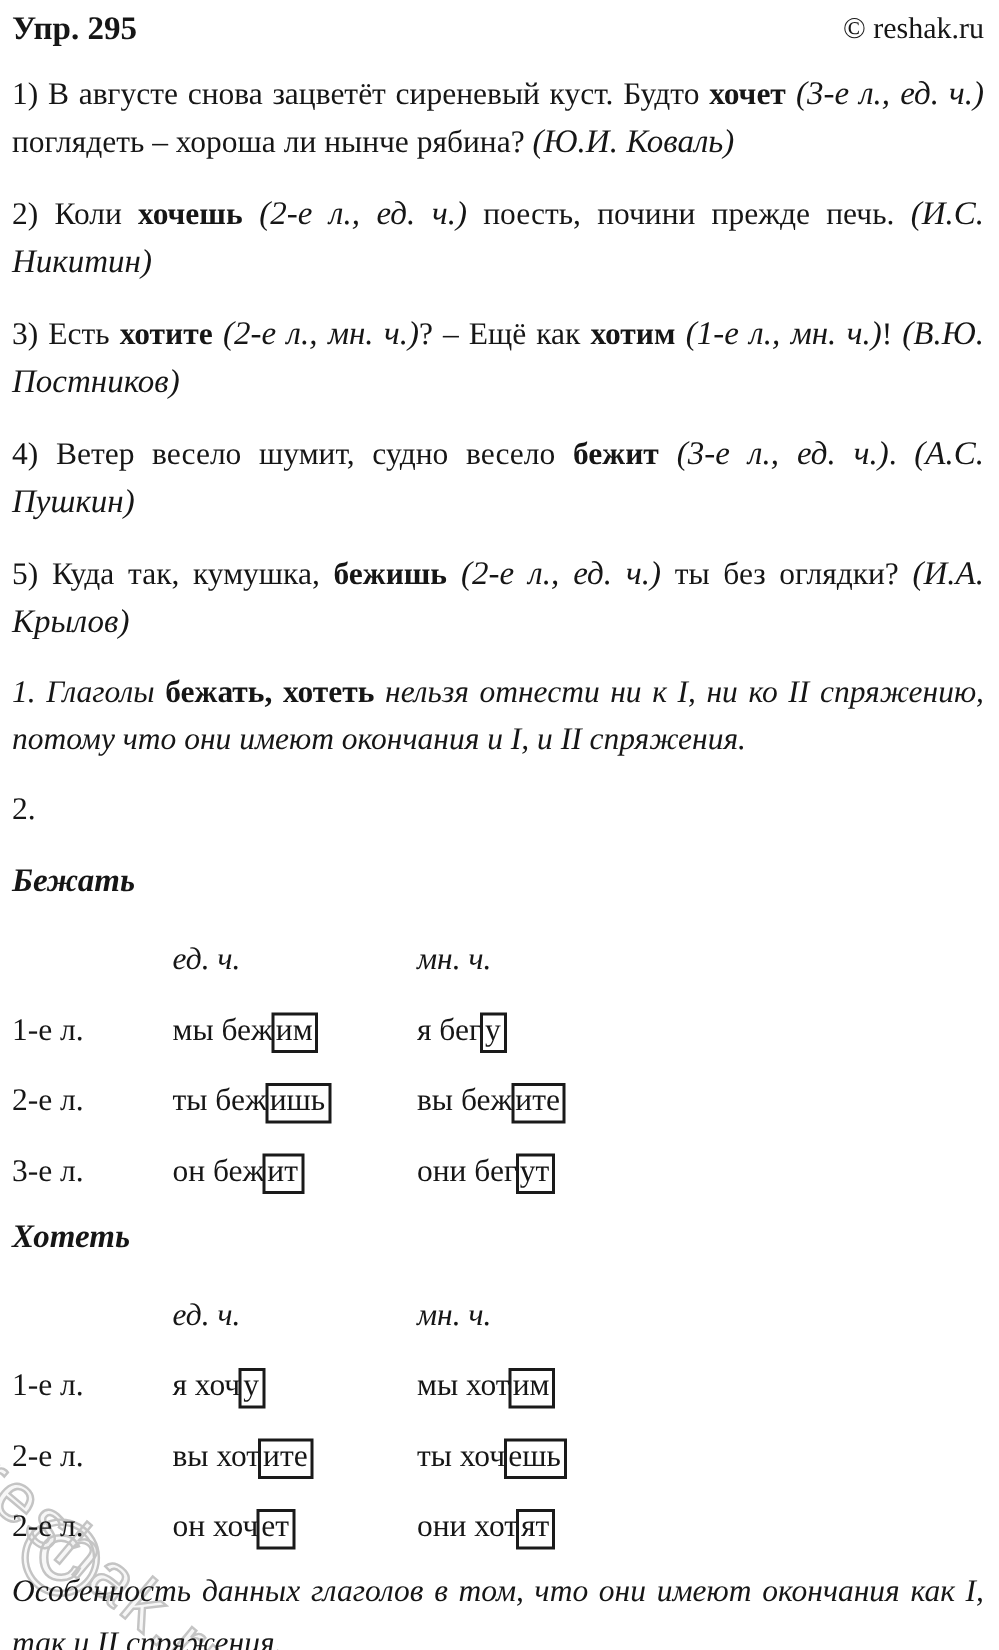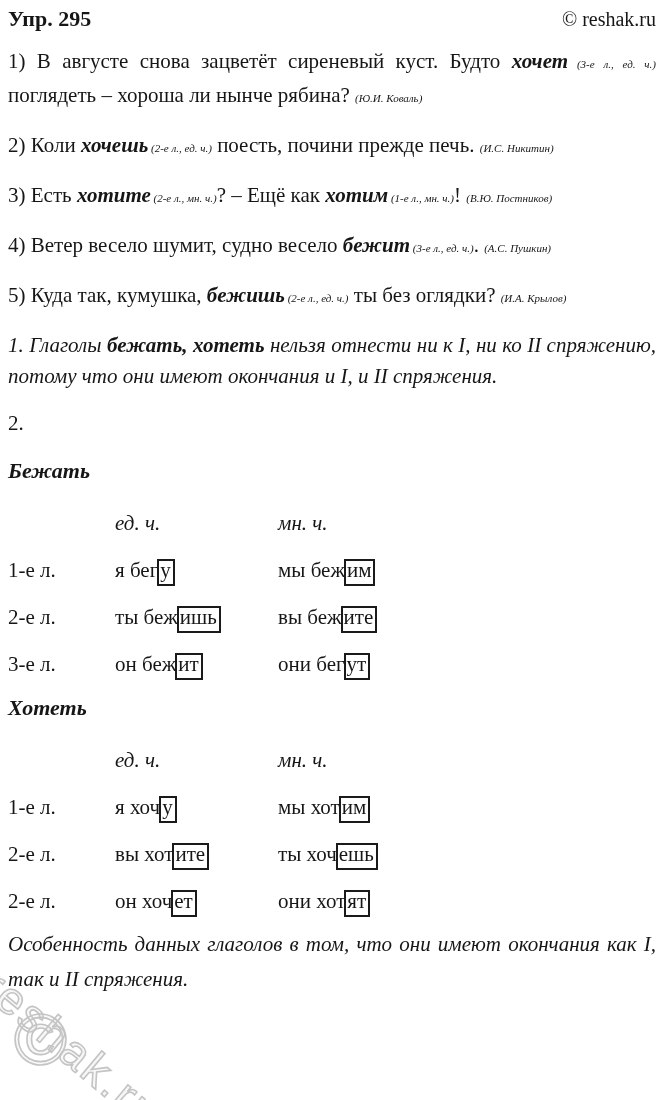--- a/index.html
+++ b/index.html
@@ -17,23 +17,23 @@
     overflow:hidden;
     font-family:"Liberation Serif","DejaVu Serif",serif;
     color:var(--ink);
   }
   .content{position:relative;z-index:1;padding:6px 10px 0 8px;}
   .header-row{display:flex;justify-content:space-between;align-items:flex-start;margin-bottom:14px;}
   .ex-title{font-size:22px;font-weight:bold;line-height:26px;}
   .copyright{font-size:20px;line-height:26px;}
   p.sentence{font-size:21px;line-height:31px;margin:0 0 16px 0;text-align:justify;}
   .seg-n{font-style:normal;}
-  .seg-b{font-weight:bold;font-style:italic;}
+  .seg-b{font-weight:bold;}
   .seg-i{font-style:italic;}
-  .seg-a{font-style:italic;font-size:11px;}
+  .seg-a{font-style:italic;font-size:22px;}
   p.answer{font-size:21px;line-height:31px;margin:14px 0 16px 0;text-align:justify;}
   p.part2{font-size:21px;line-height:31px;margin:0 0 16px 0;}
   .conj-section{margin:0;}
   .conj-section + .conj-section{margin-top:4px;}
   .table-title{font-size:22px;font-weight:bold;font-style:italic;line-height:31px;}
   .conj-grid{
     display:grid;
     grid-template-columns:107px 163px 1fr;
     margin-top:14px;
   }
@@ -98,22 +98,22 @@
     <p class="part2">2.</p>
 
     <div id="tables">
         <div class="conj-section">
           <div class="table-title">Бежать</div>
           <div class="conj-grid">
             <div class="corner"></div>
             <div class="col-header">ед. ч.</div>
             <div class="col-header">мн. ч.</div>
             <div class="row-label">1-е л.</div>
+            <div class="form-cell"><span class="stem">мы беж</span><span class="ending">им</span></div>
             <div class="form-cell"><span class="stem">я бег</span><span class="ending">у</span></div>
-            <div class="form-cell"><span class="stem">мы беж</span><span class="ending">им</span></div>
             <div class="row-label">2-е л.</div>
             <div class="form-cell"><span class="stem">ты беж</span><span class="ending">ишь</span></div>
             <div class="form-cell"><span class="stem">вы беж</span><span class="ending">ите</span></div>
             <div class="row-label">3-е л.</div>
             <div class="form-cell"><span class="stem">он беж</span><span class="ending">ит</span></div>
             <div class="form-cell"><span class="stem">они бег</span><span class="ending">ут</span></div>
           </div>
         </div>
         <div class="conj-section">
           <div class="table-title">Хотеть</div>

